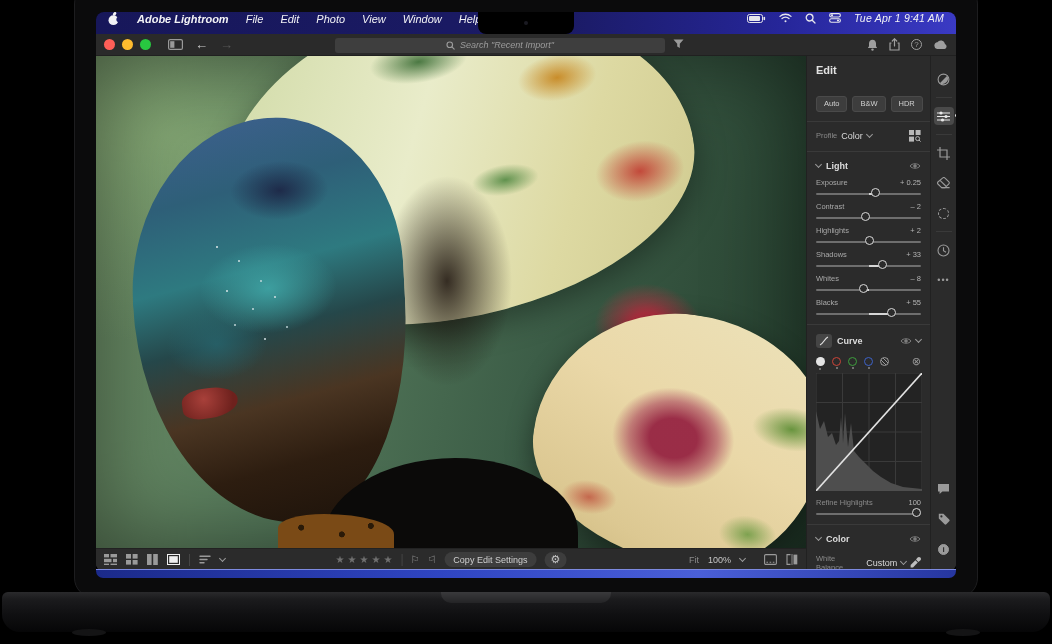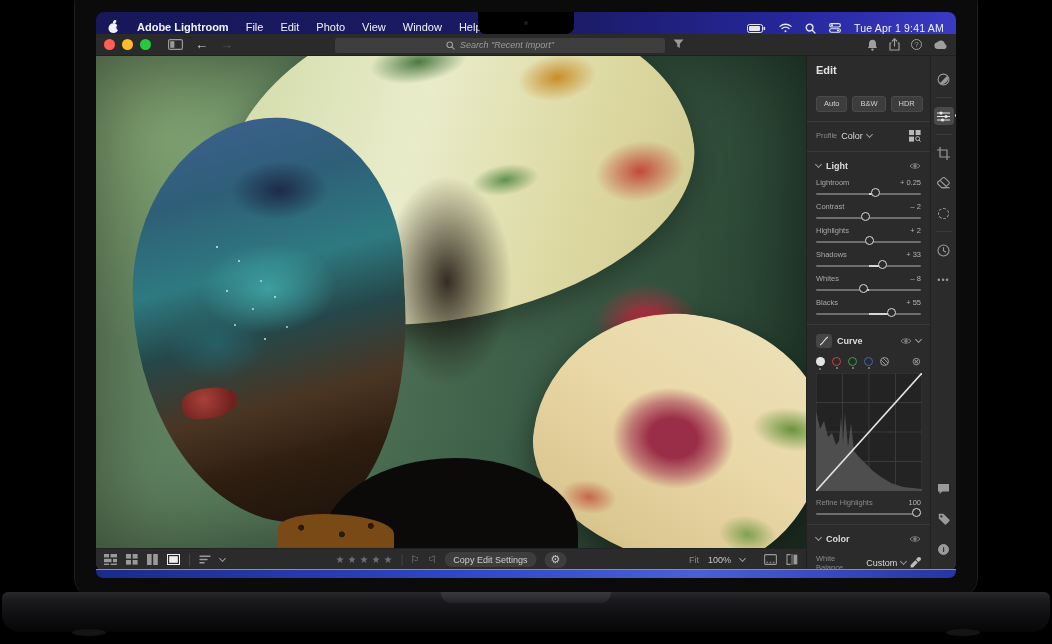--- a/index.html
+++ b/index.html
@@ -21,21 +21,21 @@
   
   .screen { position:absolute; left:96px; top:12px; width:860px; height:566px;
     background:#000; border-radius:8px 8px 7px 7px; overflow:hidden; }
   .sliver { position:absolute; left:0; bottom:0; width:860px; height:9px;
     background:linear-gradient(90deg,#1b2a8a,#2f45c2 40%,#4a5fd8 70%,#2636a0);
     border-top:1px solid #7d8ae0; }
 
   
   .menubar { position:absolute; left:0; top:0; width:860px; height:22px;
     background:linear-gradient(90deg,#17175a 0%,#1b1b66 55%,#26269a 80%,#3a3ac4 100%);
-    display:flex; align-items:flex-end; color:#f2f2f5; font-size:11px; padding:0 12px; z-index:5; }
+    display:flex; align-items:flex-start; color:#f2f2f5; font-size:11px; padding:0 12px; z-index:5;font-style:italic; }
   .mb-left { display:flex; align-items:center; gap:17px; }
   .mb-appname { font-weight:bold; }
   .mb-right { margin-left:auto; display:flex; align-items:center; gap:13px; }
   .mb-clock { font-size:10.5px; letter-spacing:.2px; }
   .notch { position:absolute; left:50%; transform:translateX(-50%); top:0; width:96px; height:22px;
     background:#000; border-radius:0 0 8px 8px; z-index:6; }
   .cam { position:absolute; left:50%; top:9px; transform:translateX(-50%); width:4px; height:4px;
     border-radius:50%; background:#1a1a22; }
 
   
@@ -425,21 +425,21 @@
             <span class="right ic">
               <svg width="12" height="8" viewBox="0 0 12 8" fill="none" stroke="currentColor" stroke-width="1">
                 <path d="M1 4 C3 1 9 1 11 4 C9 7 3 7 1 4 Z"></path>
                   <circle cx="6" cy="4" r="1.3" fill="currentColor"></circle>
               </svg>
             </span>
           </div>
 
           <div class="srow">
             <div class="slab">
-                <span>Lightroom</span>
+                <span>Exposure</span>
                 <span class="v">+ 0.25</span>
               </div>
             <div class="track">
                 <span class="fill" style="left: 50%; width: 7%;"></span>
                 <span class="thumb" style="left: calc(57% - 4.5px);"></span>
               </div>
           </div>
           <div class="srow">
             <div class="slab">
                 <span>Contrast</span>

